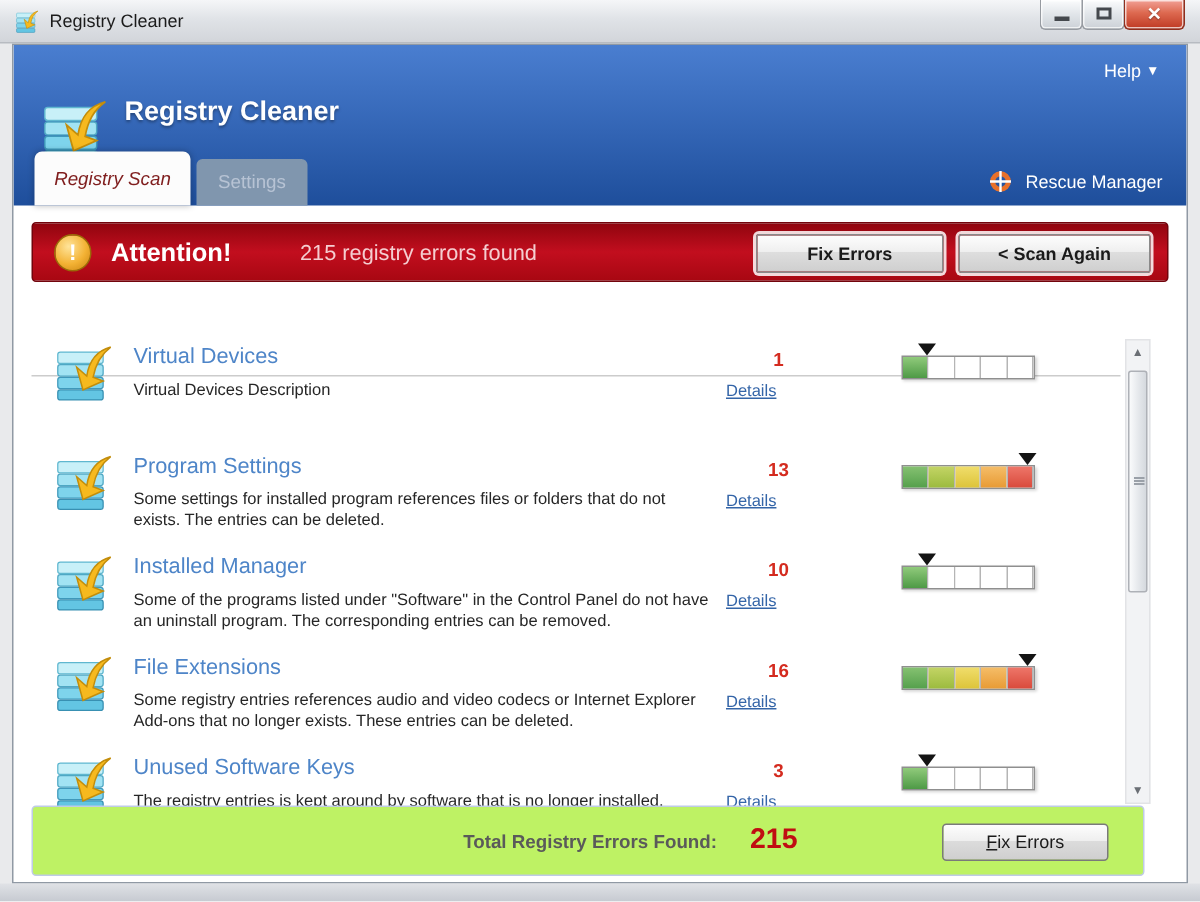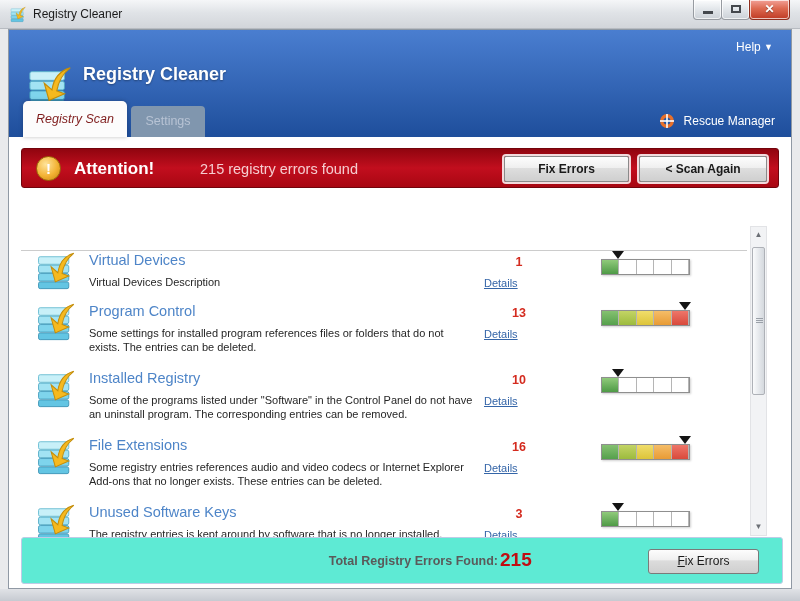--- a/index.html
+++ b/index.html
@@ -91,21 +91,21 @@
   .scrollbar { position:absolute; left:741px; top:196px; width:17px; height:310px; background:#f2f3f5; border:1px solid #e2e3e6; }
   .sb-arrow { position:absolute; left:0; width:15px; height:16px; text-align:center; font-size:8px; color:#6b6f75; line-height:16px; cursor:pointer; }
   .sb-up { top:0; }
   .sb-down { bottom:0; }
   .sb-thumb { position:absolute; left:1px; top:20px; width:13px; height:148px; border:1px solid #aeb1b7; border-radius:2px;
     background:linear-gradient(90deg,#fafbfc,#e3e6ea 60%,#d5d9de); cursor:grab; }
   .sb-grip { position:absolute; left:3px; top:70px; width:7px; height:6px;
     background:repeating-linear-gradient(180deg,#9aa0a8 0 1px,transparent 1px 2px); }
 
   
-  .footer { position:absolute; left:12px; right:8px; top:507px; height:47px; background:#5eead4; border:1px solid #bfcbe6; border-radius:3px; }
+  .footer { position:absolute; left:12px; right:28px; top:507px; height:47px; background:#bef264; border:1px solid #bfcbe6; border-radius:3px; }
   .foot-label { position:absolute; right:284px; top:16px; font-size:12.5px; font-weight:bold; color:#5a5a5a; }
   .foot-total { position:absolute; left:478px; top:11px; font-size:19px; font-weight:bold; color:#c00d12; }
   .foot-btn { position:absolute; right:23px; top:11px; width:111px; height:25px; font-size:12px; color:#1a1a1a; text-align:center; line-height:23px;
     background:linear-gradient(#fdfdfd,#efefef 45%,#dcdcdc 46%,#cfcfcf); border:1px solid #7a7a7a; border-radius:3px; cursor:pointer; }
   .foot-btn::first-letter { text-decoration:underline; }
 
   .icon-svg { display:block; width:100%; height:100%; }
   .hidden-defs { position:absolute; width:0; height:0; overflow:hidden; }
 </style>
 </head>
@@ -174,21 +174,21 @@
     <div class="attention">
       <div class="warn-icon">!</div>
       <div class="att-title">Attention!</div>
       <div class="att-msg">215 registry errors found</div>
       <div class="att-btn fix">Fix Errors</div>
       <div class="att-btn scan">&lt; Scan Again</div>
     </div>
 
     <div class="hrule"></div>
 
-    <div class="row" style="top:218px;">
+    <div class="row" style="top:196px;">
       <span class="row-icon">
           <svg class="icon-svg" viewBox="0 0 48 50">
             <use href="#brick-icon"></use>
           </svg>
         </span>
       <a class="row-title">Virtual Devices</a>
       <div class="row-desc">Virtual Devices Description</div>
       <div class="row-err">1</div>
       <a class="row-details">Details</a>
       <div class="damage" data-level="1">
@@ -200,41 +200,41 @@
         <span class="marker"></span>
       </div>
     </div>
 
     <div class="row" style="top:269px;">
       <span class="row-icon">
           <svg class="icon-svg" viewBox="0 0 48 50">
             <use href="#brick-icon"></use>
           </svg>
         </span>
-      <a class="row-title">Program Control</a>
+      <a class="row-title">Program Settings</a>
       <div class="row-desc">Some settings for installed program references files or folders that do not exists. The entries can be deleted.</div>
       <div class="row-err">13</div>
       <a class="row-details">Details</a>
       <div class="damage" data-level="5">
         <span class="seg"></span>
           <span class="seg"></span>
           <span class="seg"></span>
           <span class="seg"></span>
           <span class="seg"></span>
         <span class="marker"></span>
       </div>
     </div>
 
     <div class="row" style="top:336px;">
       <span class="row-icon">
           <svg class="icon-svg" viewBox="0 0 48 50">
             <use href="#brick-icon"></use>
           </svg>
         </span>
-      <a class="row-title">Installed Registry</a>
+      <a class="row-title">Installed Manager</a>
       <div class="row-desc">Some of the programs listed under "Software" in the Control Panel do not have an uninstall program. The corresponding entries can be removed.</div>
       <div class="row-err">10</div>
       <a class="row-details">Details</a>
       <div class="damage" data-level="1">
         <span class="seg"></span>
           <span class="seg"></span>
           <span class="seg"></span>
           <span class="seg"></span>
           <span class="seg"></span>
         <span class="marker"></span>

